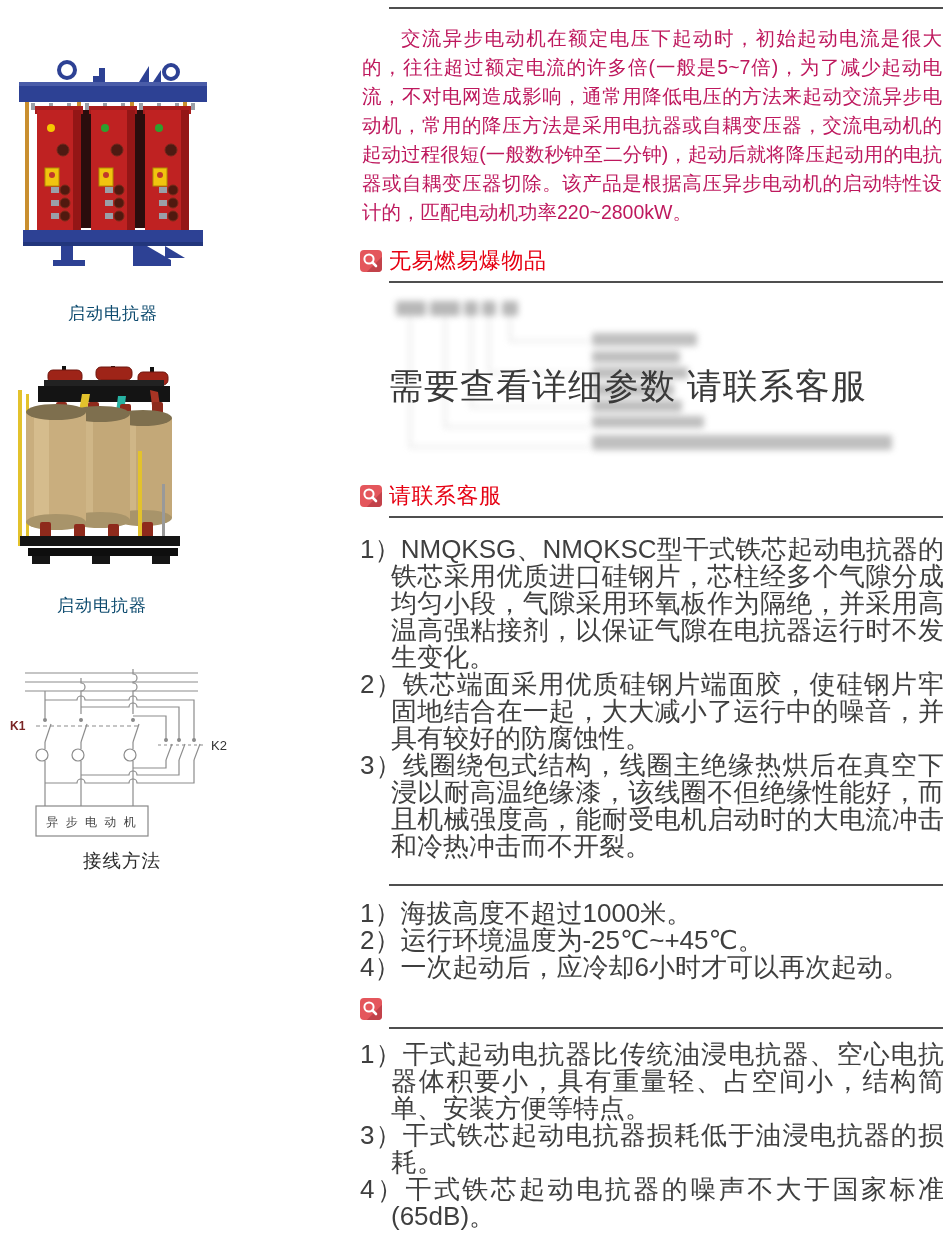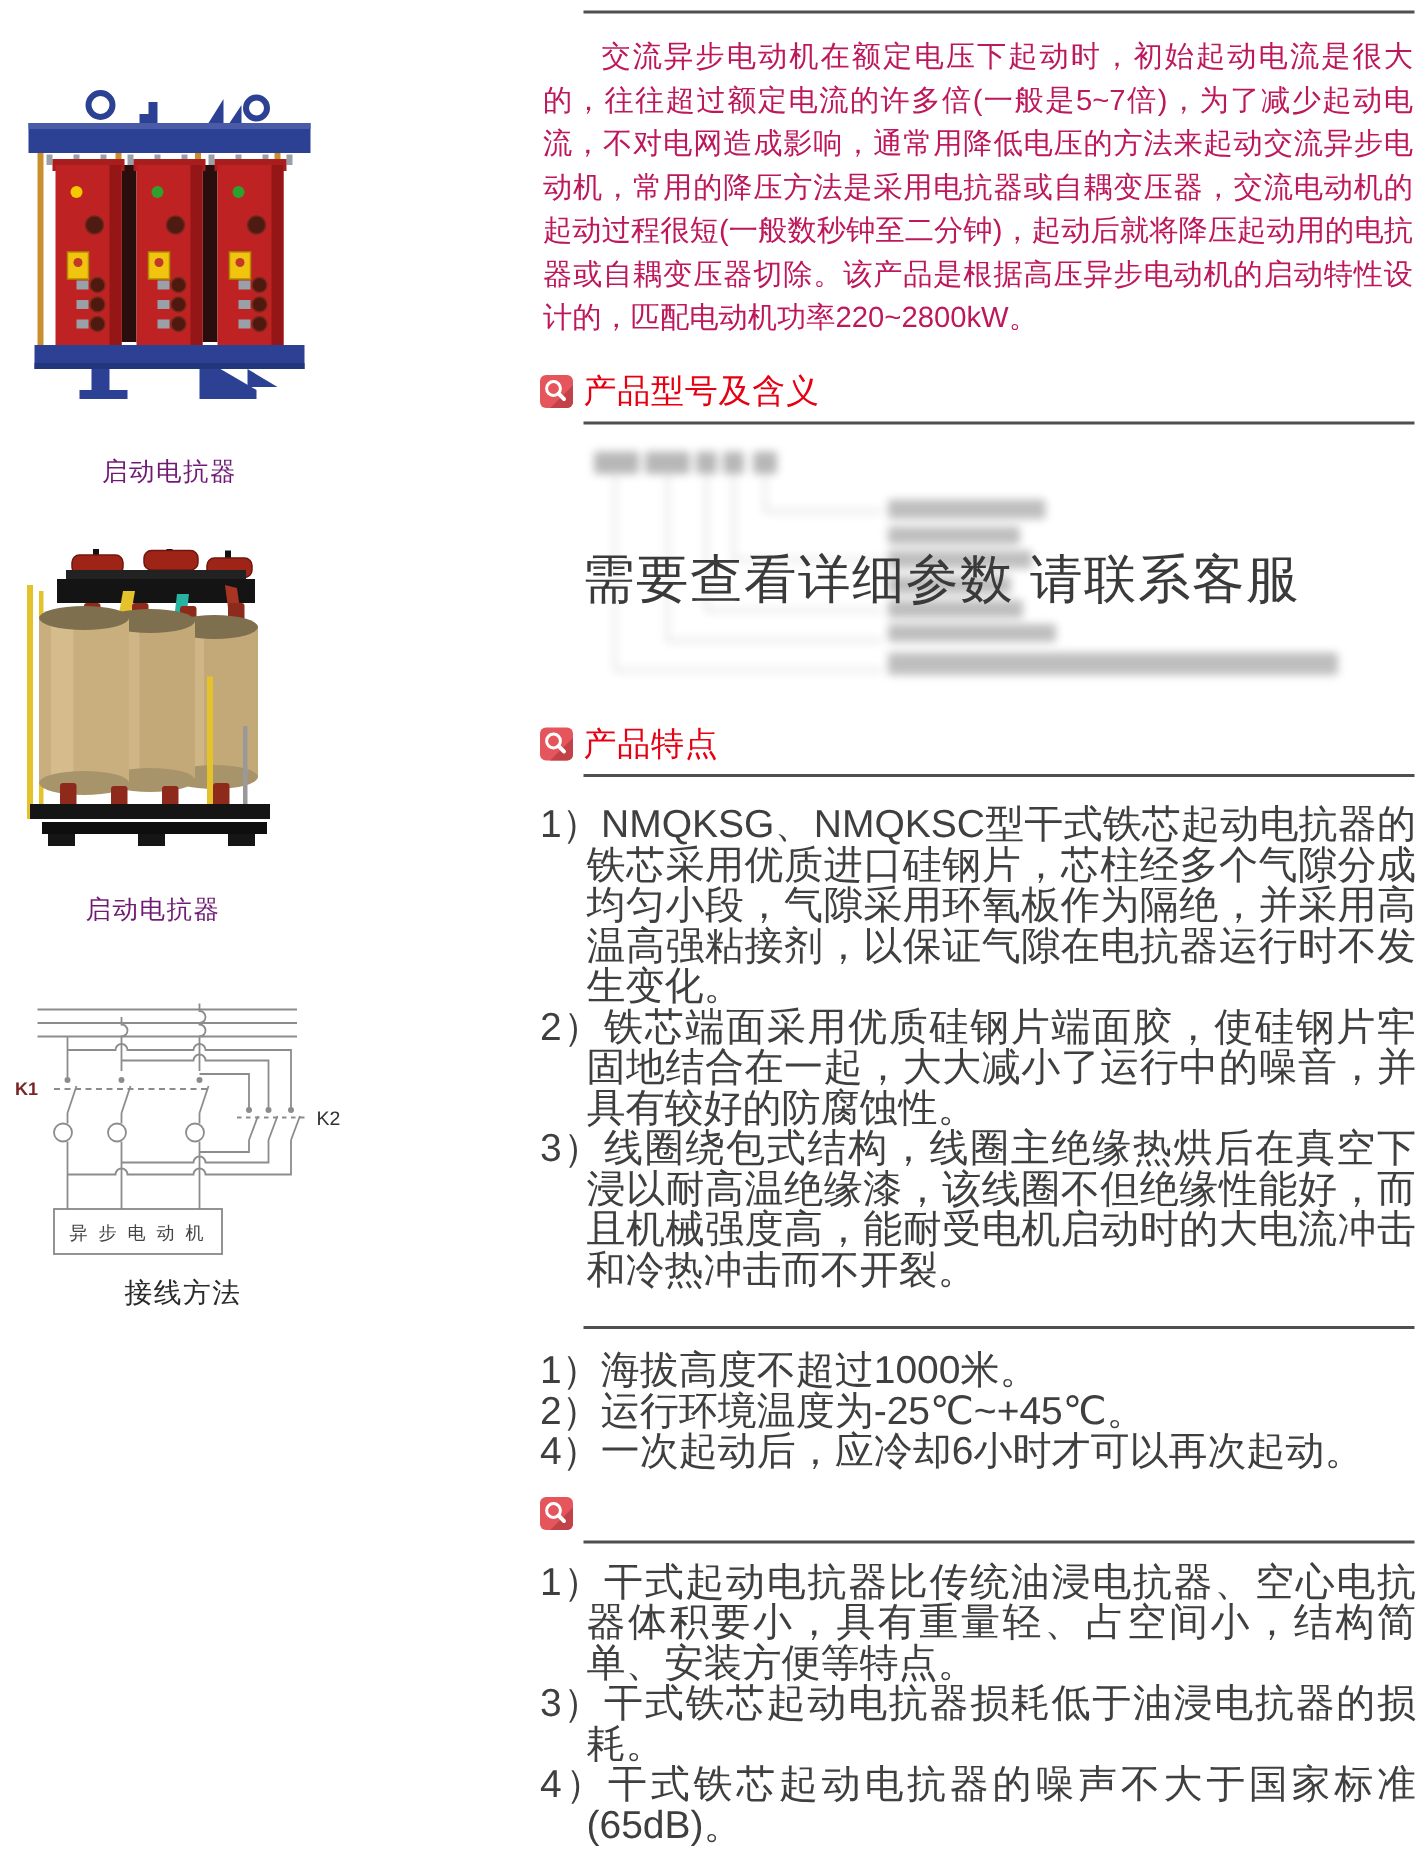--- a/index.html
+++ b/index.html
@@ -3,21 +3,21 @@
 <meta charset="utf-8">
 <style>
   html,body{margin:0;padding:0;}
   body{
     width:952px;height:1238px;position:relative;background:#ffffff;
     font-family:"Liberation Sans","DejaVu Sans",sans-serif;overflow:hidden;
   }
   
   .left-col{position:absolute;left:0;top:0;width:360px;height:1238px;}
   .fig{position:absolute;text-align:center;}
-  .fig-cap{font-size:17px;color:#701a75;letter-spacing:1px;}
+  .fig-cap{font-size:17px;color:#0c4a6e;letter-spacing:1px;}
   #fig1{left:15px;top:56px;width:196px;}
   #fig1 .fig-cap{margin-top:30px;}
   #fig2{left:12px;top:366px;width:180px;}
   #fig2 .fig-cap{margin-top:24px;}
   #fig3{left:8px;top:660px;width:228px;}
   #fig3 .fig-cap{margin-top:6px;font-size:18.5px;color:#2b2b2b;}
   
   .right-col{position:absolute;left:360px;top:0;width:586px;}
   .sec-head{display:flex;align-items:center;gap:7px;}
   .sec-icon{width:22px;height:22px;border-radius:4px;background:#e4565c;
@@ -263,21 +263,21 @@
   </section>
 
   <section id="sec-model">
     <div class="sec-head">
       <span class="sec-icon">
         <svg width="22" height="22" viewBox="0 0 22 22">
           <circle cx="9" cy="9" r="4.6" fill="none" stroke="#fff" stroke-width="2"></circle>
           <line x1="12.4" y1="12.4" x2="16" y2="16" stroke="#fff" stroke-width="2.6" stroke-linecap="round"></line>
         </svg>
       </span>
-      <h2 class="sec-title">产品型号及含义</h2>
+      <h2 class="sec-title">无易燃易爆物品</h2>
     </div>
     <div class="sec-rule"></div>
     <div class="blur-area">
       <svg class="blur-svg" width="584" height="186" viewBox="0 0 584 186">
         <g fill="#7d7d7d">
           <rect x="36" y="6" width="30" height="15" rx="2"></rect>
             <rect x="70" y="6" width="30" height="15" rx="2"></rect>
           <rect x="104" y="6" width="14" height="15" rx="2"></rect>
             <rect x="122" y="6" width="14" height="15" rx="2"></rect>
           <rect x="142" y="6" width="16" height="15" rx="2"></rect>
@@ -304,21 +304,21 @@
   </section>
 
   <section id="sec-features">
     <div class="sec-head">
       <span class="sec-icon">
         <svg width="22" height="22" viewBox="0 0 22 22">
           <circle cx="9" cy="9" r="4.6" fill="none" stroke="#fff" stroke-width="2"></circle>
           <line x1="12.4" y1="12.4" x2="16" y2="16" stroke="#fff" stroke-width="2.6" stroke-linecap="round"></line>
         </svg>
       </span>
-      <h2 class="sec-title">产品特点</h2>
+      <h2 class="sec-title">请联系客服</h2>
     </div>
     <div class="sec-rule"></div>
     <ul class="plist">
       <li>1）NMQKSG、NMQKSC型干式铁芯起动电抗器的铁芯采用优质进口硅钢片，芯柱经多个气隙分成均匀小段，气隙采用环氧板作为隔绝，并采用高温高强粘接剂，以保证气隙在电抗器运行时不发生变化。</li>
       <li>2）铁芯端面采用优质硅钢片端面胶，使硅钢片牢固地结合在一起，大大减小了运行中的噪音，并具有较好的防腐蚀性。</li>
       <li>3）线圈绕包式结构，线圈主绝缘热烘后在真空下浸以耐高温绝缘漆，该线圈不但绝缘性能好，而且机械强度高，能耐受电机启动时的大电流冲击和冷热冲击而不开裂。</li>
     </ul>
   </section>
 
   <section id="sec-env">

